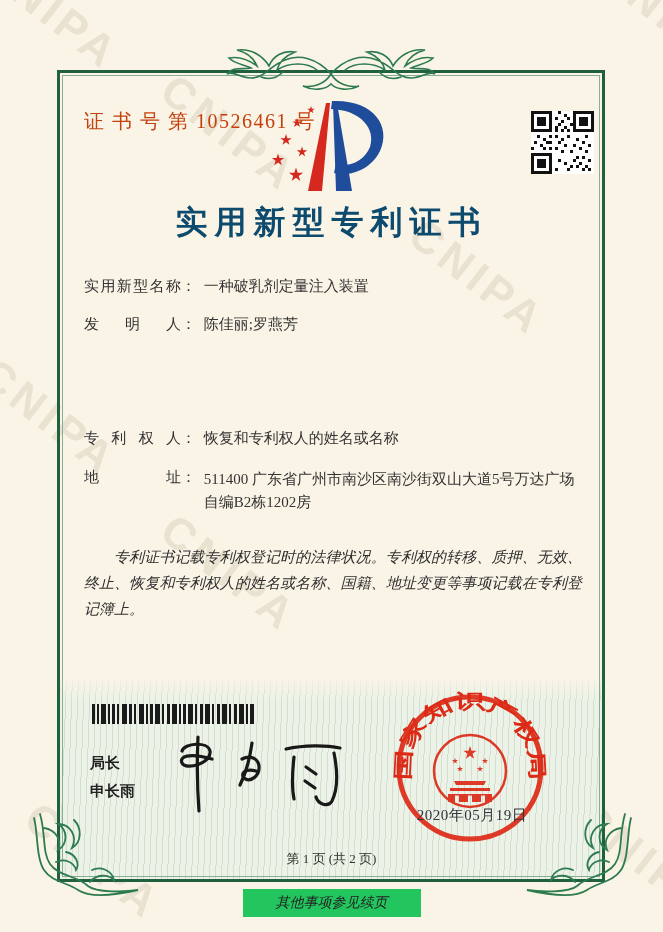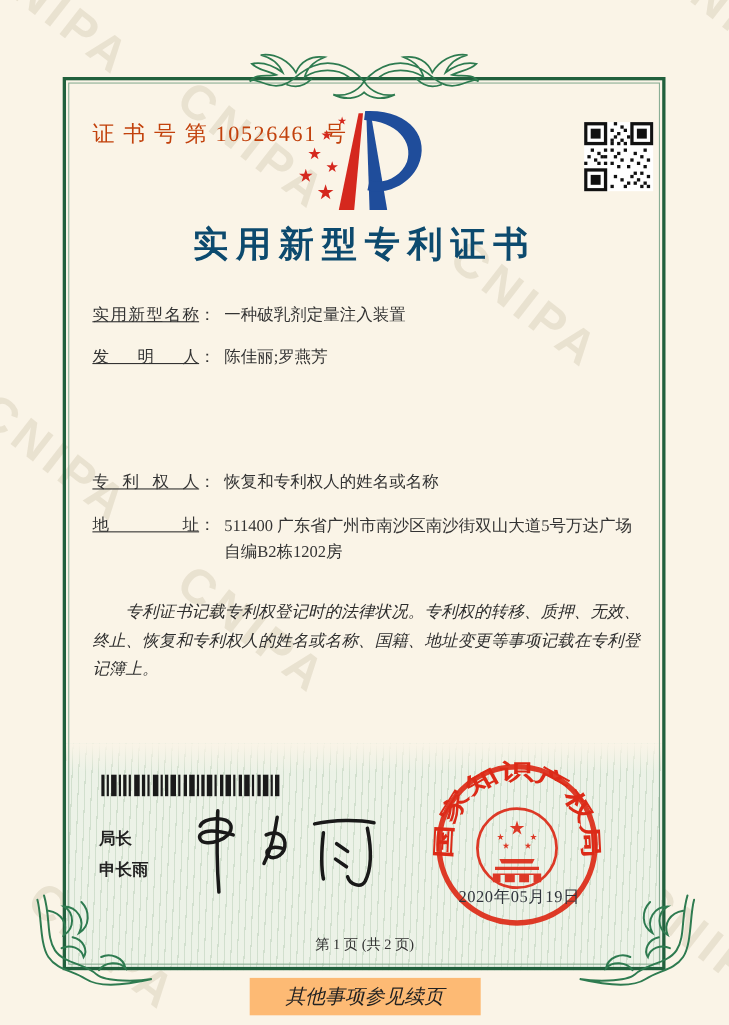--- a/index.html
+++ b/index.html
@@ -16,37 +16,37 @@
   .frame{position:absolute;left:57px;top:70px;width:548px;height:812px;z-index:3;
          border:3px solid #21603d;box-sizing:border-box;pointer-events:none;}
   .frame::before{content:"";position:absolute;inset:2px;border:1px solid #8aae95;}
   .content{position:absolute;inset:0;z-index:2;}
   .cert-no{position:absolute;left:84px;top:108px;font-size:20px;letter-spacing:1.5px;color:#c2410c;}
   .qr{position:absolute;left:531px;top:111px;}
   .logo{position:absolute;left:266px;top:97px;}
   .title{position:absolute;left:0;top:201px;width:100%;text-align:center;margin:0;
          font-size:32px;font-weight:700;letter-spacing:7px;color:#0c4a6e;}
   .frow{position:absolute;left:84px;font-size:15px;color:#333;white-space:nowrap;}
-  .flabel{display:inline-block;width:97px;text-align:justify;text-align-last:justify;vertical-align:top;text-decoration:underline;}
+  .flabel{display:inline-block;width:97px;text-align:justify;text-align-last:justify;vertical-align:top;}
   .colon{display:inline-block;vertical-align:top;}
   .fvalue{display:inline-block;vertical-align:top;margin-left:4px;}
   .addr .fvalue div{line-height:1.55;}
   .grant2{margin-left:16px;}
   .body-text{position:absolute;left:84px;top:545px;width:498px;font-size:15px;font-style:italic;
              line-height:1.72;text-align:justify;color:#2e2e2e;}
   .body-text p{margin:0;text-indent:2em;}
   .barcode{position:absolute;left:92px;top:704px;}
   .director{position:absolute;left:90px;top:750px;font-size:15px;color:#222;line-height:1.85;font-weight:bold;}
   .sig{position:absolute;left:168px;top:731px;}
   .seal{position:absolute;left:393px;top:691px;}
   .seal-date{position:absolute;left:396px;top:806px;width:152px;text-align:center;
              font-size:15px;color:#30343c;letter-spacing:.5px;}
   .page-label{position:absolute;left:0;top:850px;width:100%;text-align:center;font-size:13px;color:#333;}
   .cont{position:absolute;left:0;top:889px;width:100%;text-align:center;}
-  .cont span{display:inline-block;background:#fdba74;padding:5px 33px;font-size:18px;
+  .cont span{display:inline-block;background:#22c55e;padding:5px 33px;font-size:14px;
              font-style:italic;color:#222;}
   .flourish-top{position:absolute;left:225px;top:44px;z-index:4;}
   .corner-bl{position:absolute;left:30px;top:812px;z-index:4;}
   .corner-br{position:absolute;left:523px;top:812px;z-index:4;transform:scaleX(-1);}
 </style>
 </head>
 <body>
 
 <div class="page">
 

